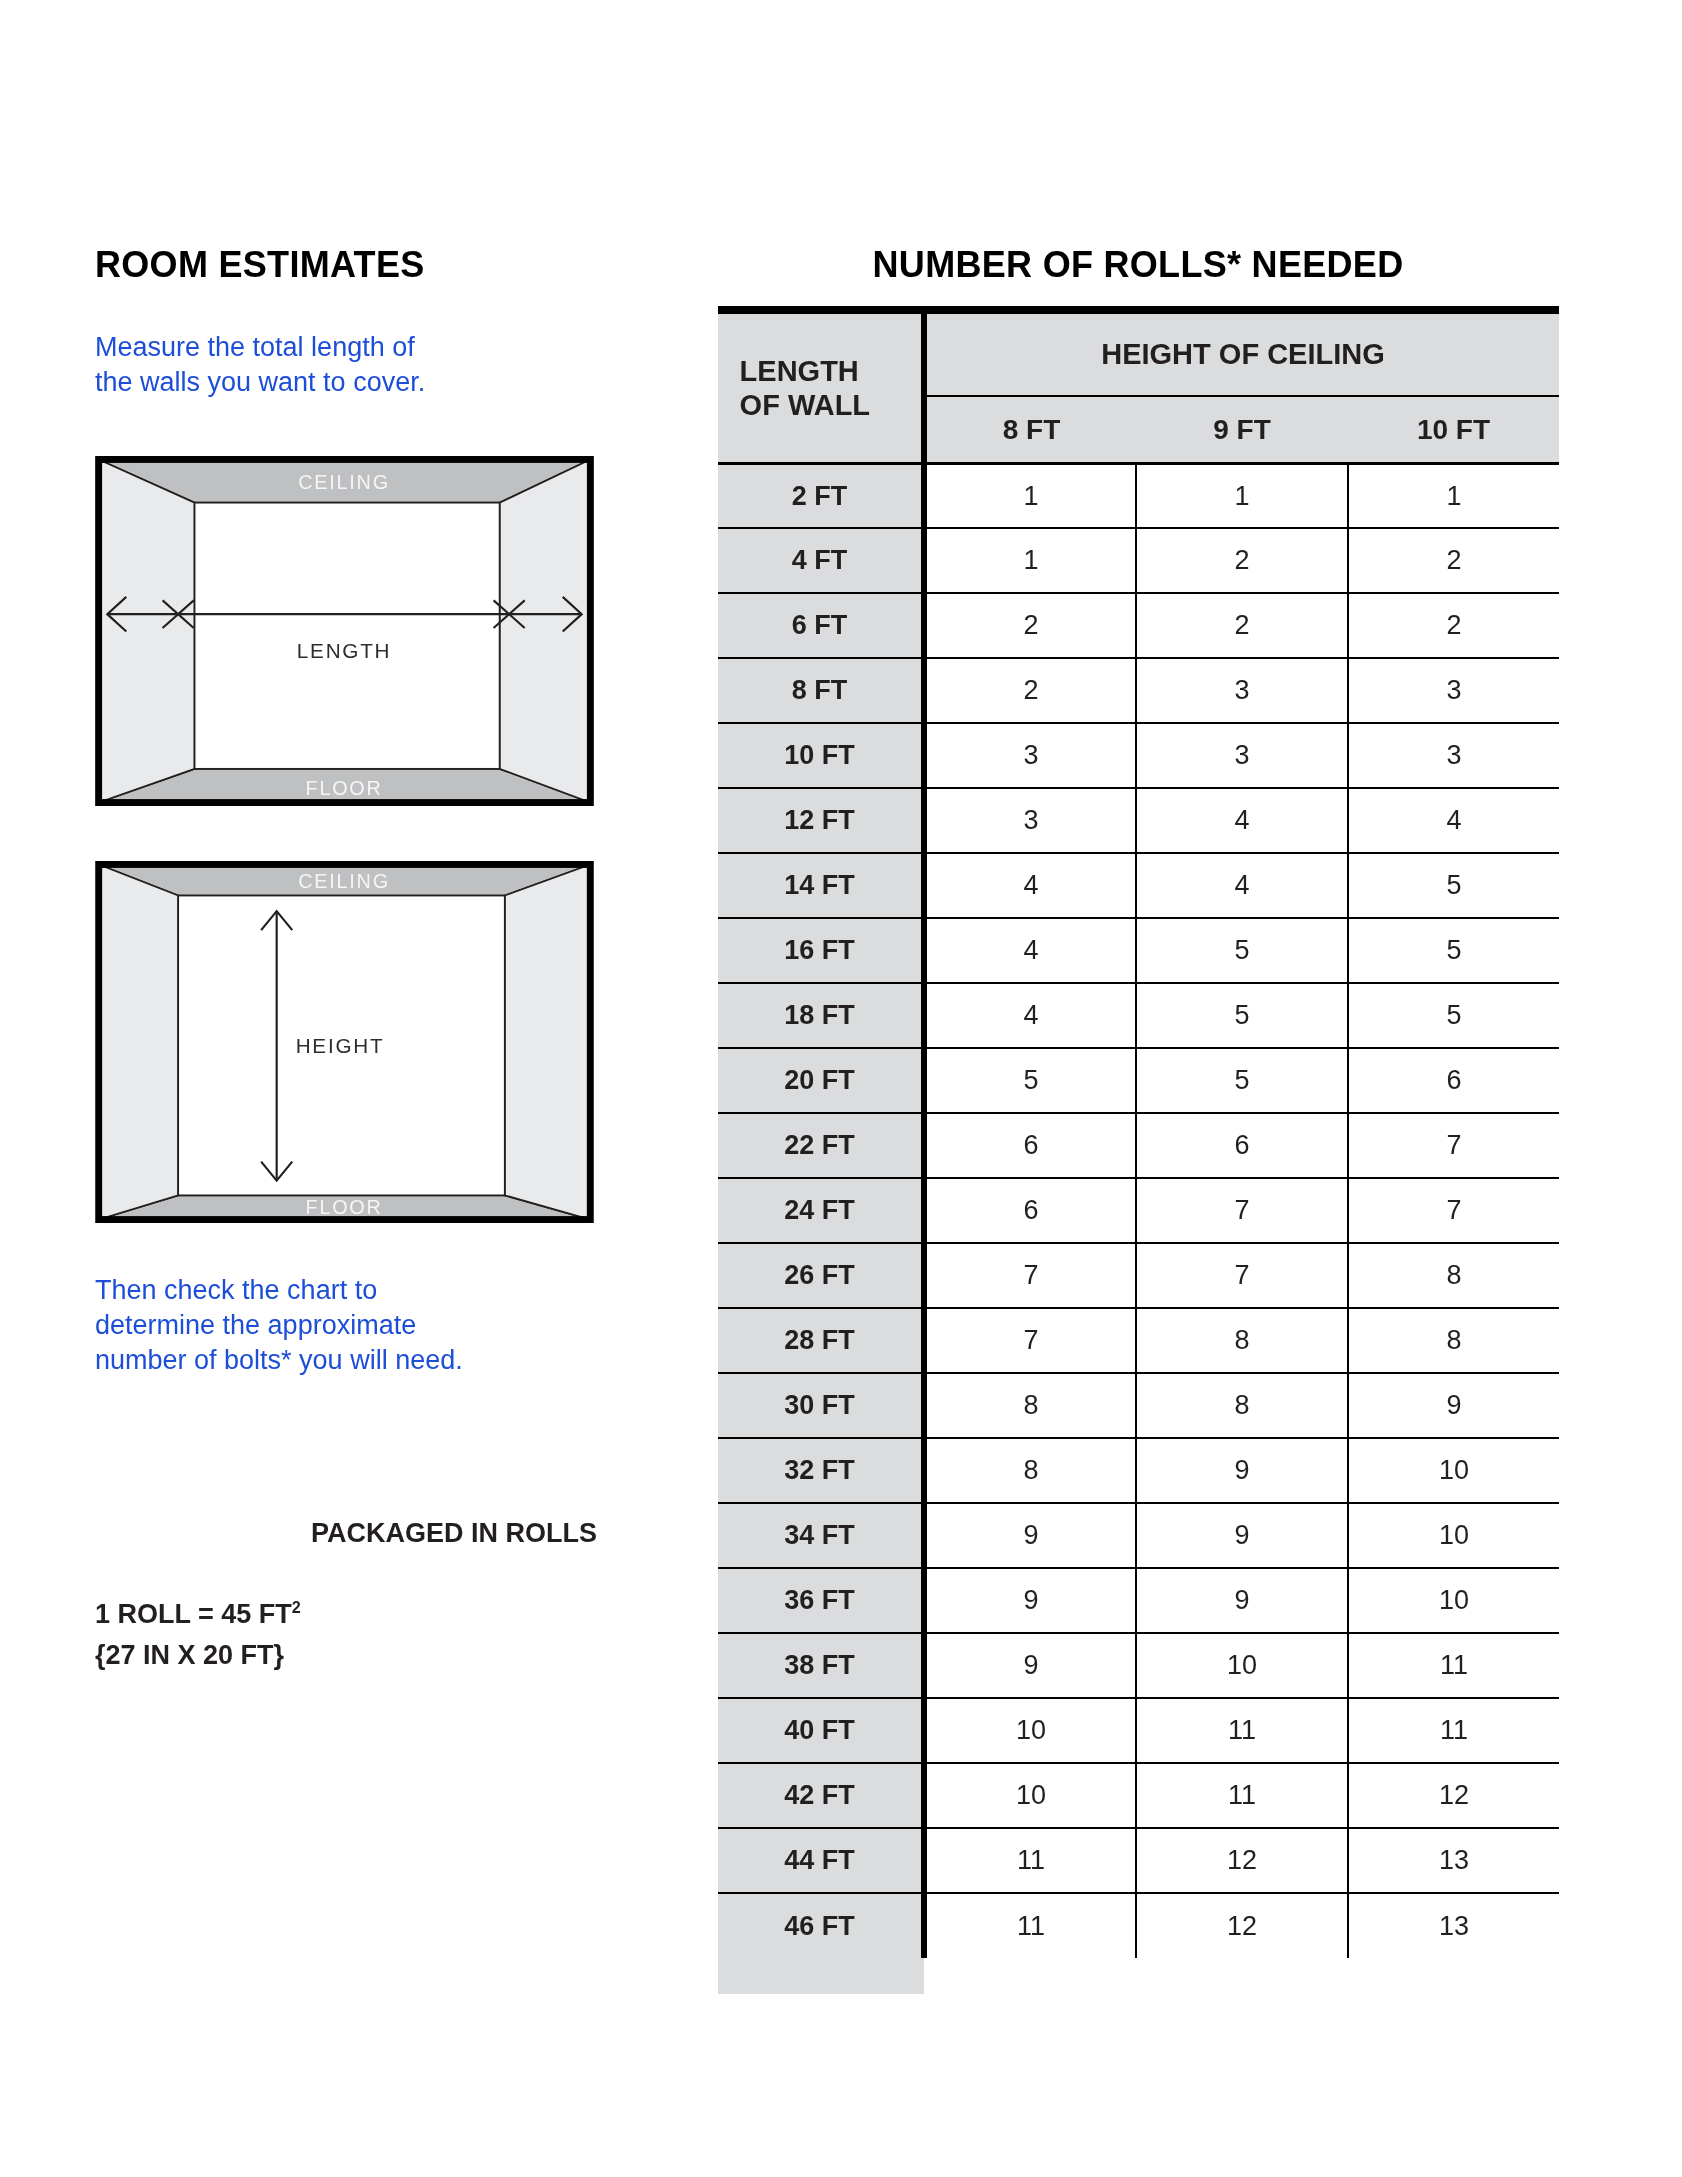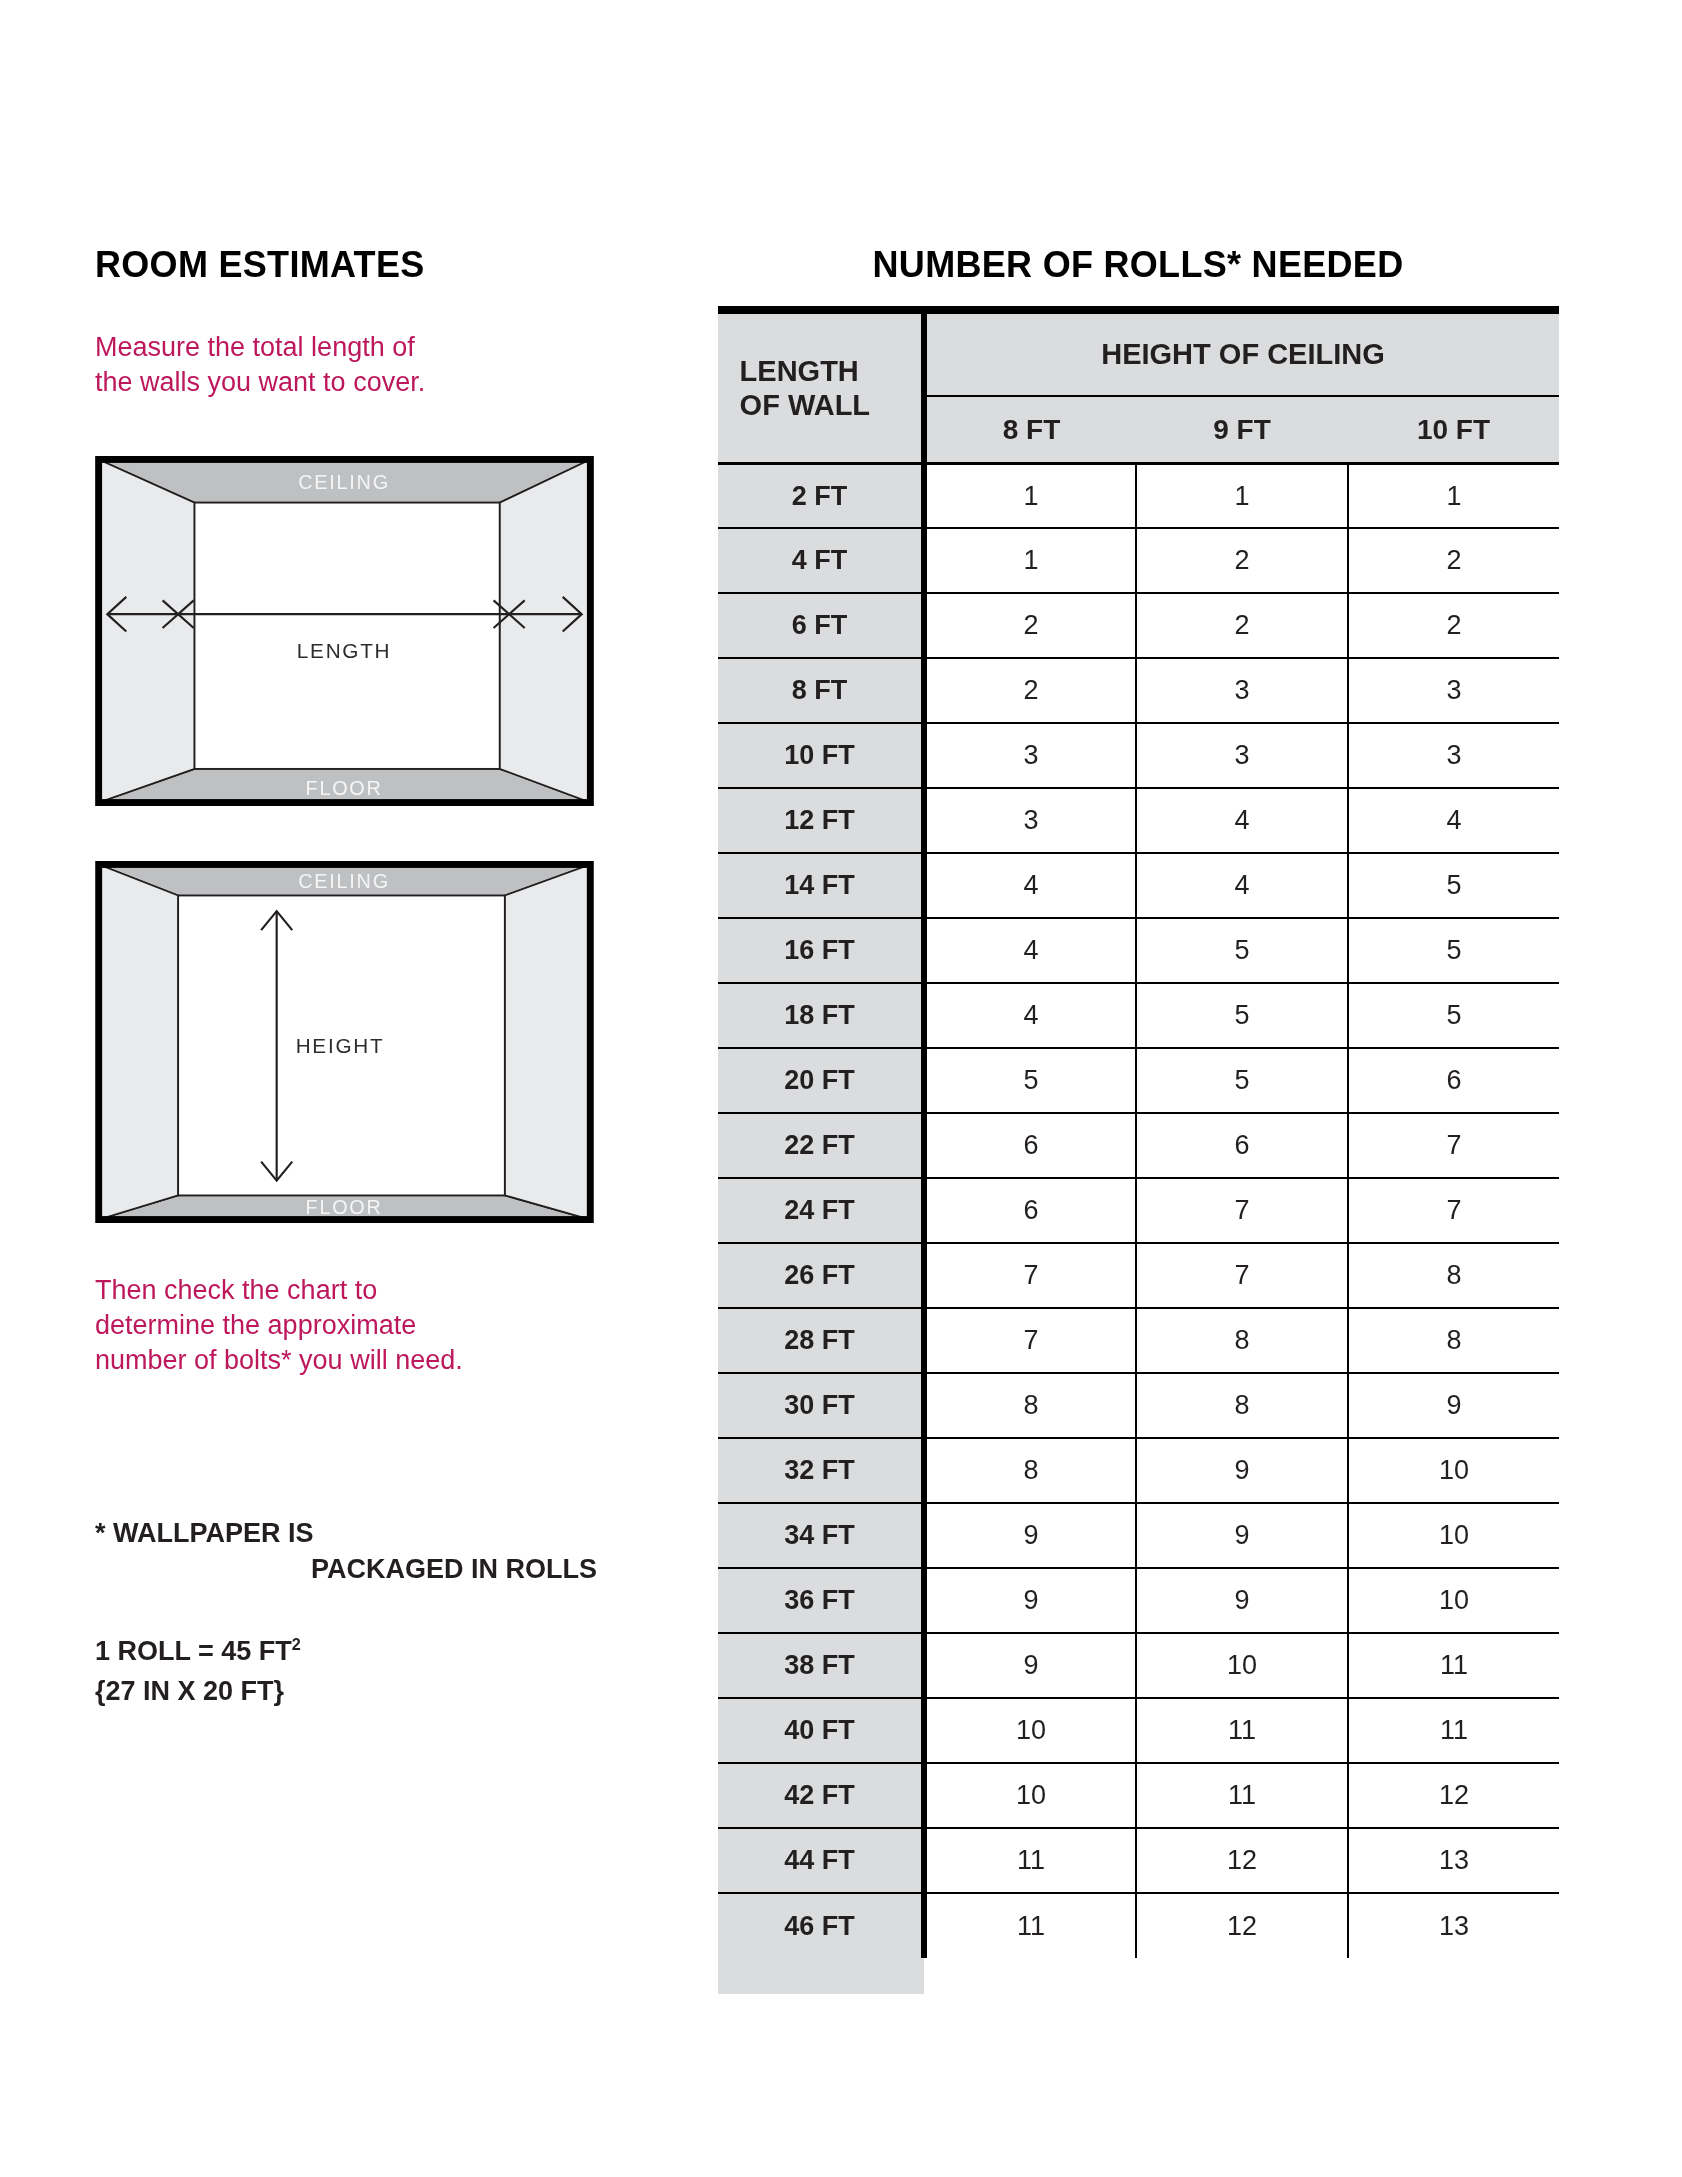--- a/index.html
+++ b/index.html
@@ -35,21 +35,21 @@
     font-weight: bold;
     letter-spacing: 0.3px;
     color: #000000;
     line-height: 1.15;
   }
   .right-col h2.section-heading { text-align: center; }
   p.instruction {
     font-size: 27px;
     line-height: 1.3;
     white-space: pre-line;
-    color: #be185d;
+    color: #1d4ed8;
   }
   .p-step1 { margin-top: 45px; }
   .p-step2 { margin-top: 59px; }
   .p-step3 { margin-top: 50px; }
   svg.diagram { display: block; }
   .svg-length { margin-top: 55px; }
   .svg-height { margin-top: 55px; }
   svg text {
     font-family: "Liberation Sans", "DejaVu Sans", sans-serif;
   }
@@ -184,21 +184,20 @@
         </g>
         <text x="232" y="222" text-anchor="start" font-size="24" letter-spacing="2" fill="#2D2D2D">HEIGHT</text>
         <text x="288" y="409" text-anchor="middle" font-size="23" letter-spacing="2" fill="#F5F5F6">FLOOR</text>
       </svg>
 
       <p class="instruction p-step3">Then check the chart to
 determine the approximate
 number of bolts* you will need.</p>
 
       <div class="footnote">
-        <div>* WALLPAPER IS</div>
         <div class="indent">PACKAGED IN ROLLS</div>
       </div>
 
       <div class="roll-info">
         <div><span>1 ROLL = 45 FT</span><sup>2</sup></div>
         <div>{27 IN X 20 FT}</div>
       </div>
 
     </div>
 

